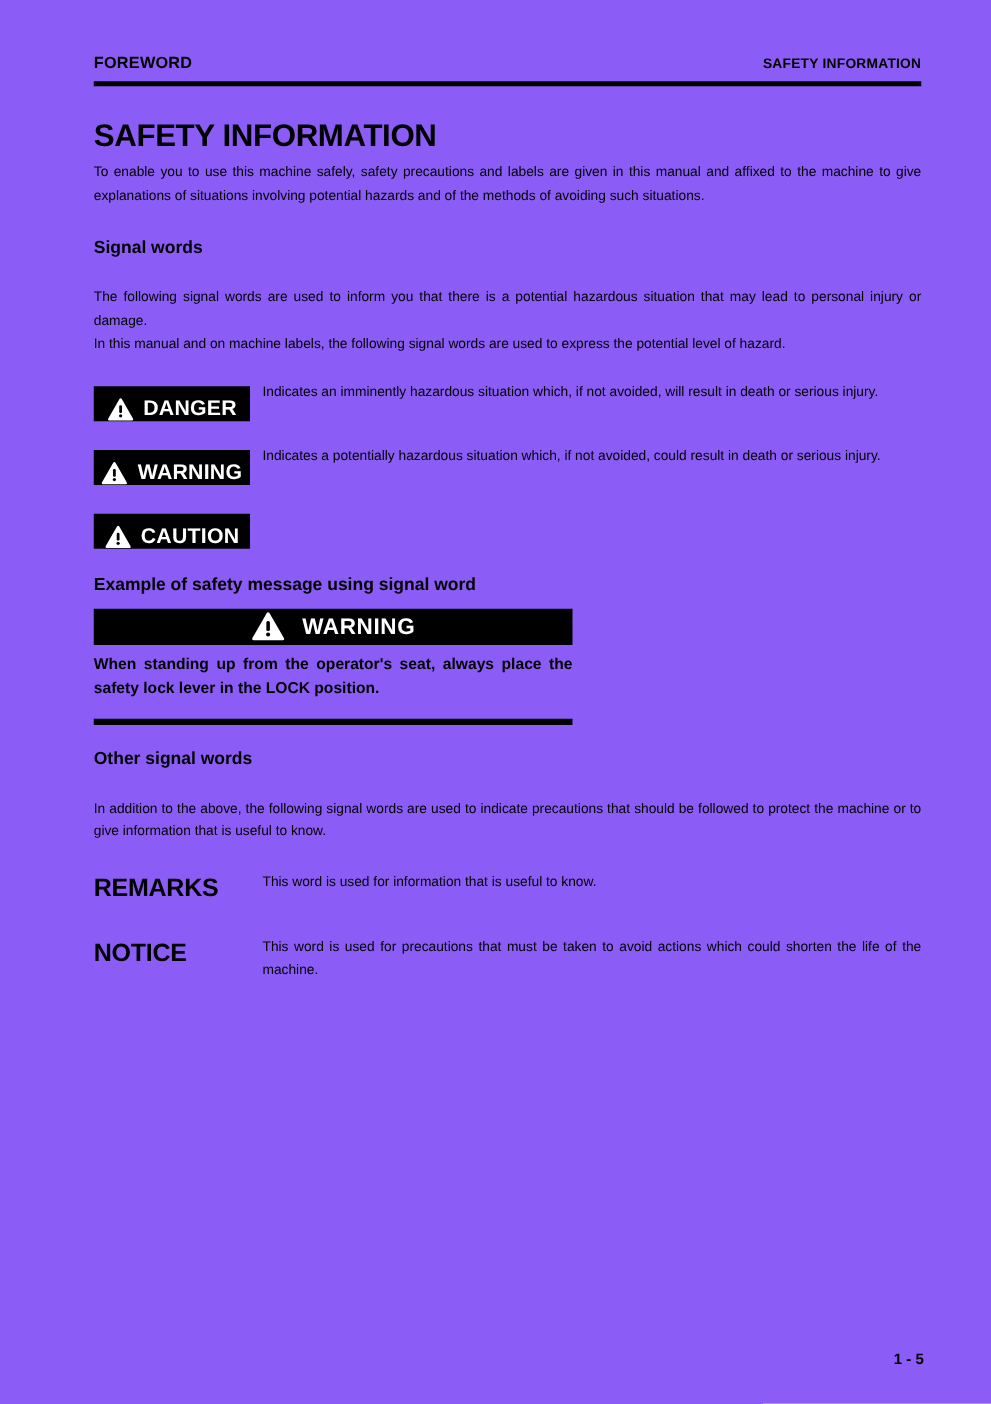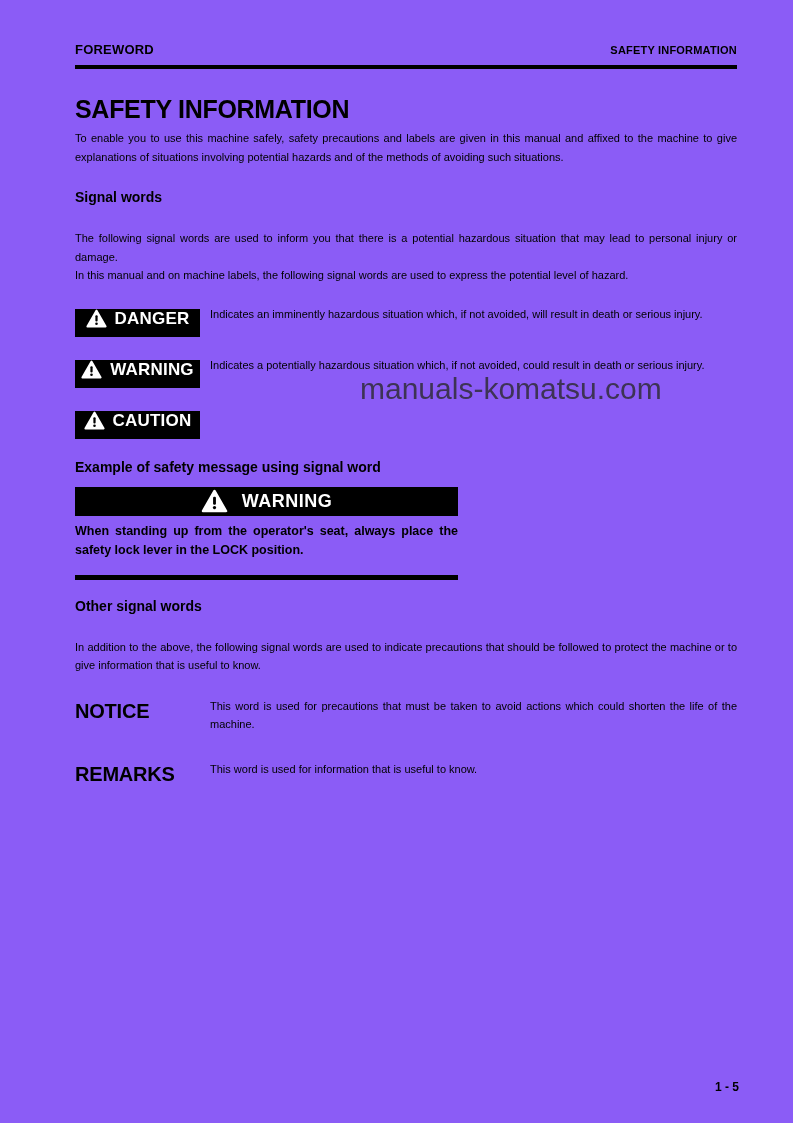--- a/index.html
+++ b/index.html
@@ -58,21 +58,21 @@
     margin-bottom: 19px;
   }
   .badge {
     flex: 0 0 125px;
     height: 28px;
     margin-top: 4px;
     margin-right: 10px;
     background: #000;
     color: #fff;
     display: flex;
-    align-items: flex-start;
+    align-items: flex-end;
     justify-content: center;
     gap: 8px;
   }
   .badge .tri { width: 21px; height: 19px; display: block; }
   .badge-label {
     font-size: 17px;
     font-weight: bold;
     letter-spacing: 0.2px;
   }
   .signal-text { flex: 1; }
@@ -218,28 +218,27 @@
       </div>
       <div class="example-rule"></div>
     </div>
 
     <h3 class="sub-heading other-heading">Other signal words</h3>
 
     <p class="body-text other-intro">In addition to the above, the following signal words are used to indicate precautions that should be followed to protect the machine or to give information that is useful to know.</p>
 
     <div class="note-rows">
       <div class="note-row">
+        <span class="note-label">REMARKS</span>
+        <p class="body-text note-text">This word is used for information that is useful to know.</p>
+      </div>
+      <div class="note-row">
         <span class="note-label">NOTICE</span>
         <p class="body-text note-text">This word is used for precautions that must be taken to avoid actions which could shorten the life of the machine.</p>
       </div>
-      <div class="note-row">
-        <span class="note-label">REMARKS</span>
-        <p class="body-text note-text">This word is used for information that is useful to know.</p>
-      </div>
     </div>
 
   </div>
 
-  <div class="watermark">manuals-komatsu.com</div>
 
   <div class="page-number">1 - 5</div>
 
 </div>
 
 </body></html>

